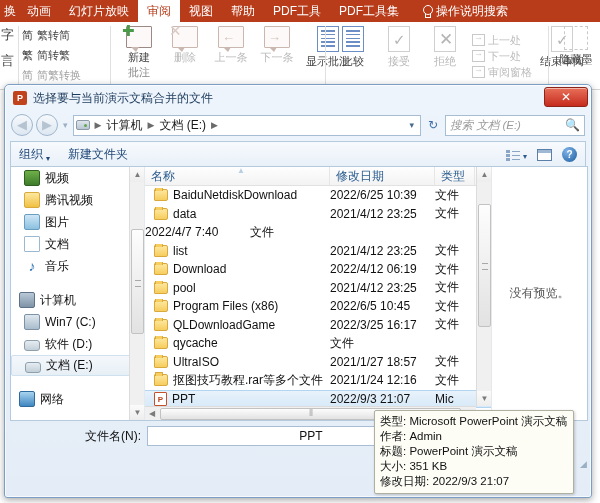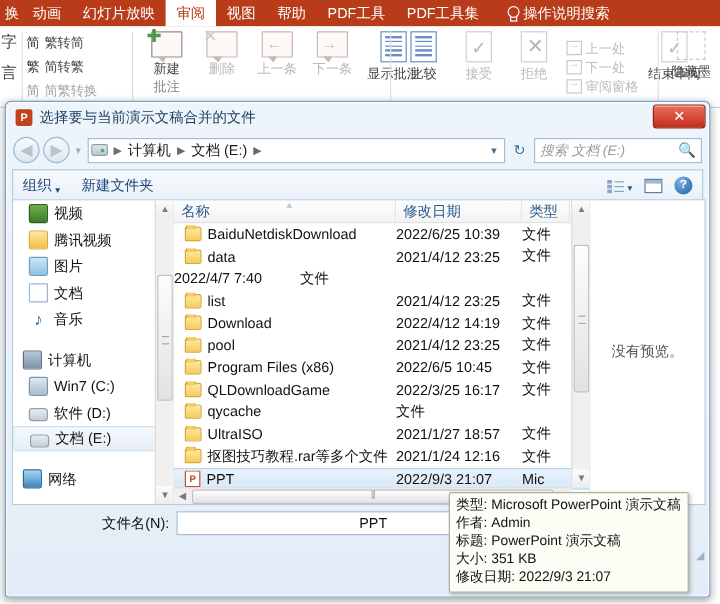--- a/index.html
+++ b/index.html
@@ -575,21 +575,21 @@
             <span>list</span>
           </span>
           <span class="d">2021/4/12 23:25</span>
           <span class="t">文件</span>
         </div>
         <div class="fl-row">
           <span class="n">
             <span class="folder-ico"></span>
             <span>Download</span>
           </span>
-          <span class="d">2022/4/12 14:19</span>
+          <span class="d">2022/4/12 06:19</span>
           <span class="t">文件</span>
         </div>
         <div class="fl-row">
           <span class="n">
             <span class="folder-ico"></span>
             <span>pool</span>
           </span>
           <span class="d">2021/4/12 23:25</span>
           <span class="t">文件</span>
         </div>

